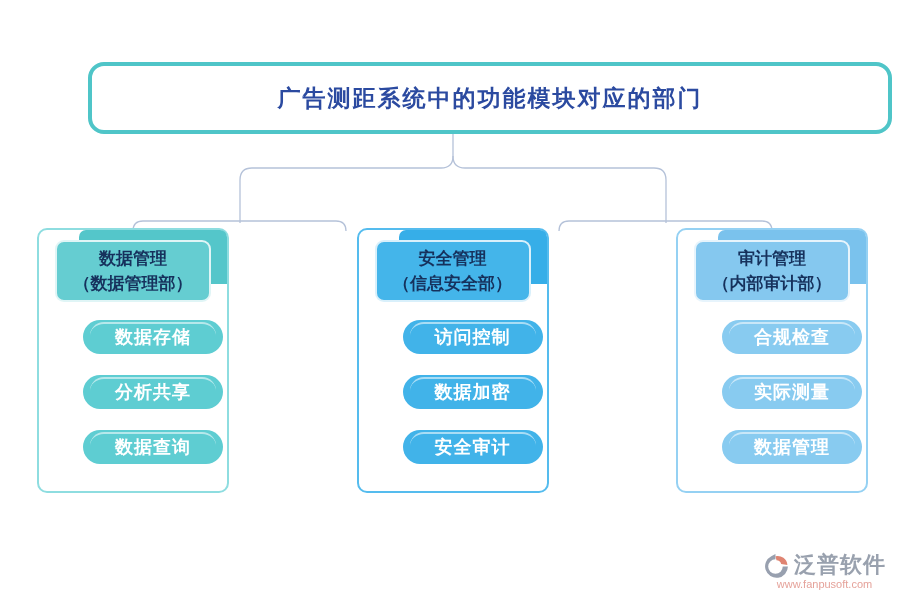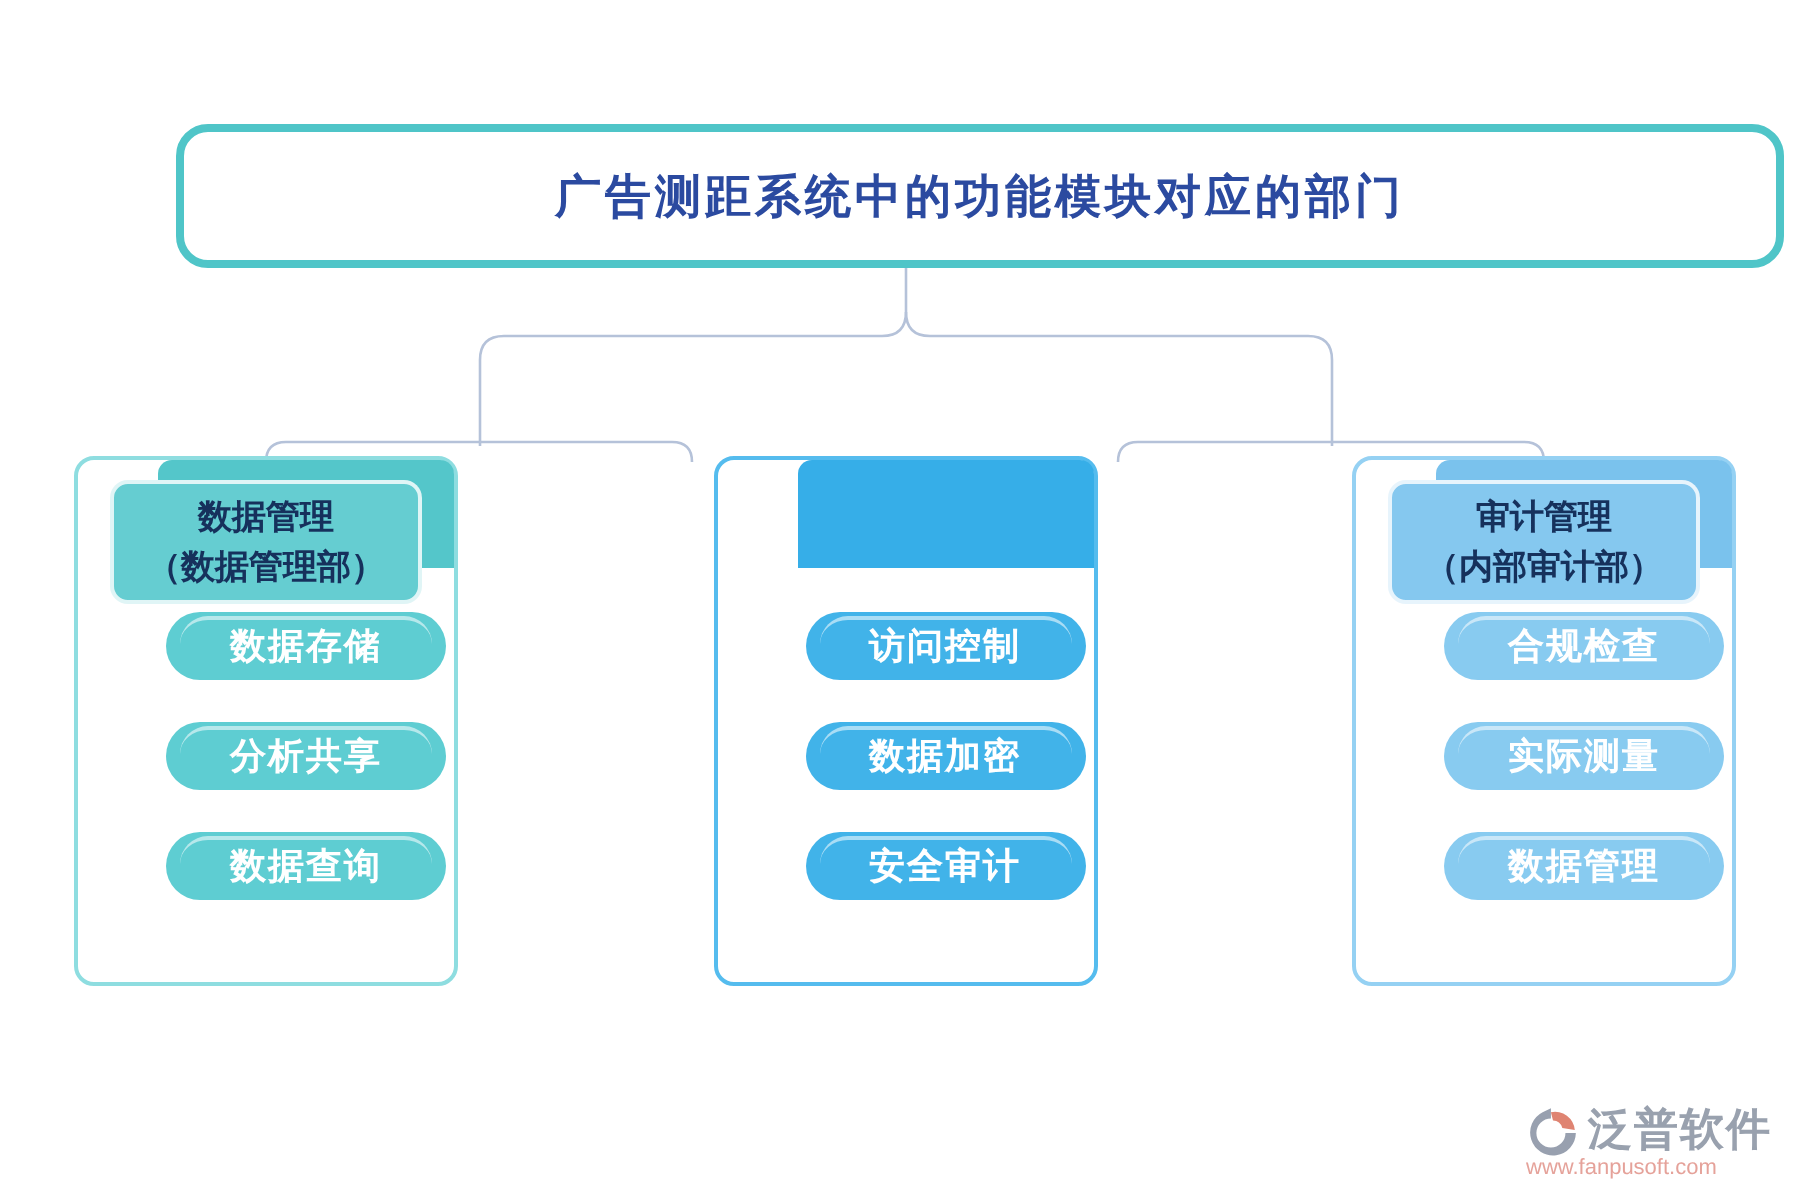--- a/index.html
+++ b/index.html
@@ -30,39 +30,39 @@
     position:relative;width:192px;height:265px;box-sizing:border-box;
     background:#ffffff;border:2px solid var(--border);border-radius:10px;padding-left:40px;
   }
   .card-band{height:54px;background:var(--band);border-radius:7px 7px 0 0;}
   .card-label{
     position:absolute;left:16px;right:16px;top:10px;height:58px;
     background:var(--inner);border:2px solid rgba(255,255,255,0.8);border-radius:9px;
     display:flex;flex-direction:column;align-items:center;justify-content:center;
     color:#16315c;font-size:17px;font-weight:bold;line-height:1.5;white-space:nowrap;
   }
-  .pills{display:flex;flex-direction:column;align-items:center;margin-top:22px;gap:21px;}
+  .pills{display:flex;flex-direction:column;align-items:center;margin-top:36px;gap:21px;}
   .pill{
     position:relative;width:140px;height:34px;border-radius:17px;background:var(--pill);
     display:flex;align-items:center;justify-content:center;
     color:#ffffff;font-size:18px;font-weight:bold;letter-spacing:1px;
   }
   .pill::before{
     content:"";position:absolute;left:7px;right:7px;top:2px;height:13px;
     border-top:2px solid rgba(255,255,255,0.55);border-radius:14px 14px 0 0;
     pointer-events:none;
   }
 
   .c1{--band:#54c6ca;--inner:#65cdd1;--border:#8edde0;--pill:#5ecdd2;}
   .c2{--band:#2096d0;--inner:#2ea2d9;--border:#2ea6df;--pill:#2aa2de;}
   .c3{--band:#36aee8;--inner:#44b5ea;--border:#55bcee;--pill:#41b3e9;}
   .c4{--band:#7ac2ed;--inner:#85c8ef;--border:#95d1f3;--pill:#88cbf0;}
 
   
-  .watermark{position:absolute;right:14px;bottom:10px;z-index:2;}
+  .watermark{position:absolute;right:14px;bottom:10px;z-index:2;text-align:center;}
   .brand-row{display:flex;align-items:center;justify-content:flex-end;gap:4px;}
   .brand-name{color:#99a1ae;font-size:22px;font-weight:bold;letter-spacing:1px;}
   .brand-url{color:#e5a29a;font-size:11px;font-family:Liberation Sans, sans-serif;margin-top:-2px;}
 </style>
 </head>
 <body>
 
 <svg class="connectors" viewBox="0 0 900 600" xmlns="http://www.w3.org/2000/svg" aria-hidden="true">
   <g fill="none" stroke="#b5c2d9" stroke-width="1.3">
     <path d="M453,134 V156 Q453,168 441,168 H252 Q240,168 240,180 V223"></path>
@@ -87,20 +87,24 @@
     <div class="pills">
       <div class="pill">数据存储</div>
       <div class="pill">分析共享</div>
       <div class="pill">数据查询</div>
     </div>
   </div>
 
 
   <div class="card c3">
     <div class="card-band"></div>
+    <div class="card-label">
+      <div>安全管理</div>
+      <div>（信息安全部）</div>
+    </div>
     <div class="pills">
       <div class="pill">访问控制</div>
       <div class="pill">数据加密</div>
       <div class="pill">安全审计</div>
     </div>
   </div>
 
   <div class="card c4">
     <div class="card-band"></div>
     <div class="card-label">

